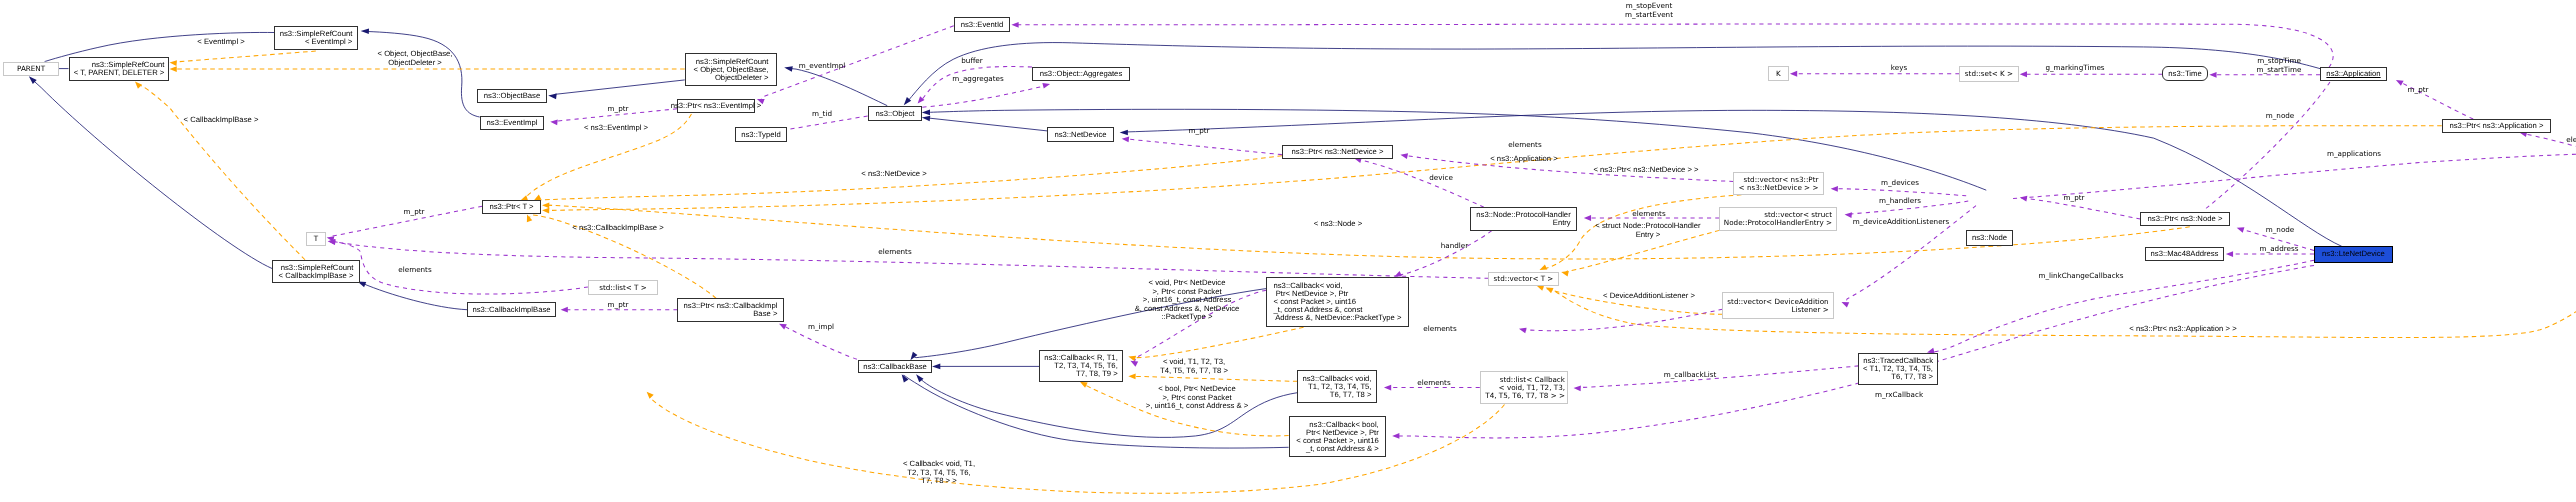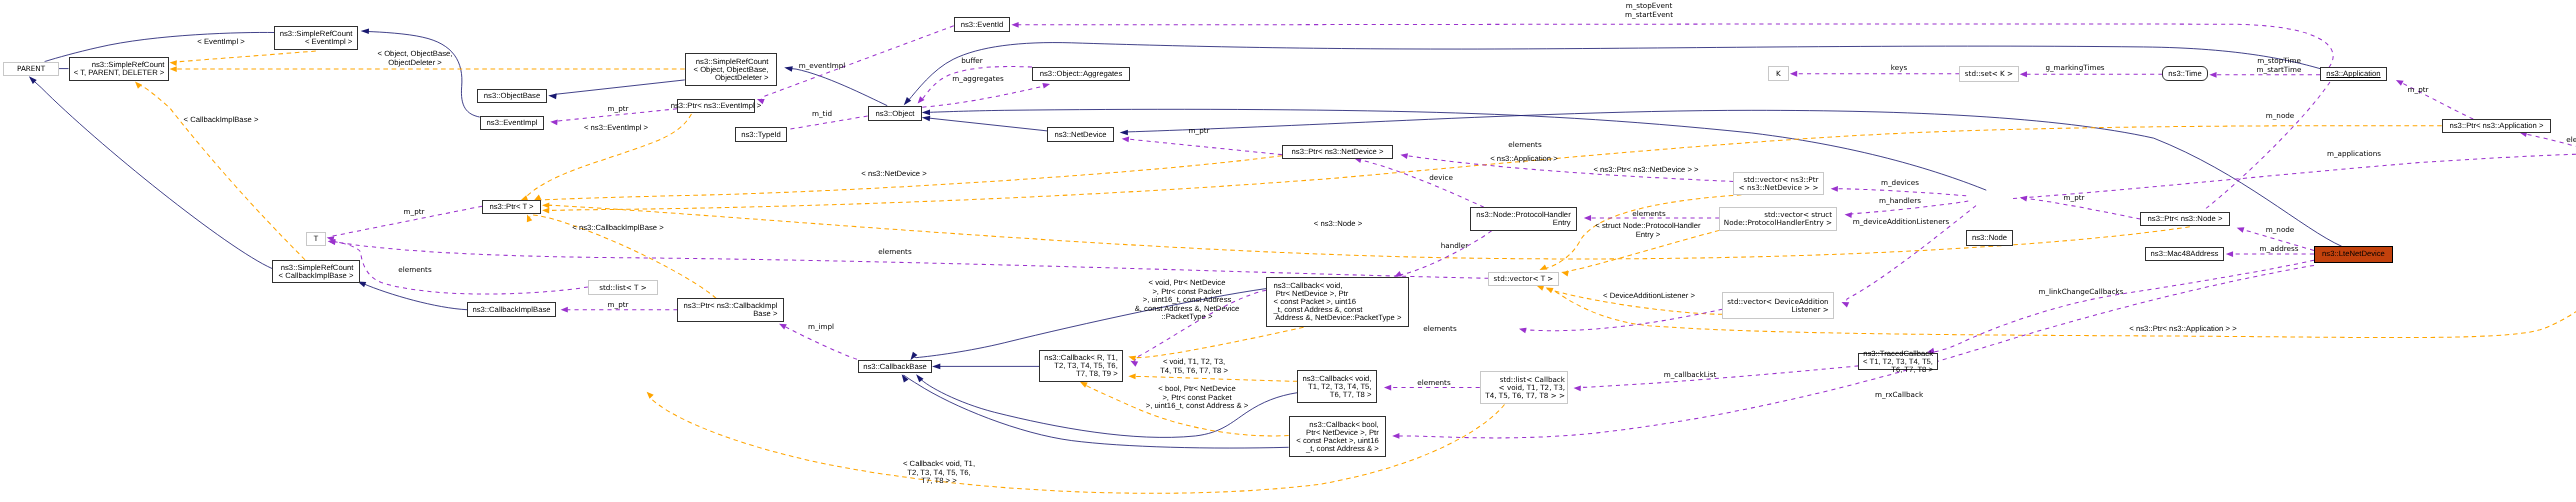--- a/index.html
+++ b/index.html
@@ -9,21 +9,21 @@
         font-family:"Liberation Sans",sans-serif;}
   #wires{position:absolute;left:0;top:0;width:2704px;height:503px;}
   .nodebox{position:absolute;box-sizing:border-box;background:#ffffff;z-index:5;
            display:flex;align-items:center;justify-content:center;}
   .nodebox .bt{font-family:"Liberation Sans",sans-serif;font-size:7.7px;line-height:8px;
                color:#000000;white-space:pre;text-align:right;display:block;}
   .b-gray + .bt, .nodebox.b-gray .bt{font-family:"DejaVu Sans",sans-serif;font-size:7.2px;line-height:8px;}
   .nodebox.al .bt{text-align:left;}
   .b-black{border:0.8px solid #303030;}
   .b-gray{border:0.6px solid #c8c8c8;}
-  .b-highlight{border:0.8px solid #000000;background:#c2410c;}
+  .b-highlight{border:0.8px solid #000000;background:#1d4ed8;}
   .elabel{position:absolute;font-family:"Liberation Sans",sans-serif;font-size:7.7px;
           line-height:8.5px;color:#000000;white-space:pre;text-align:center;z-index:4;
           transform:translateX(-50%);}
   .elabel.usage{font-family:"DejaVu Sans",sans-serif;font-size:7.2px;line-height:8.6px;}
 </style>
 </head>
 <body>
 
 <div id="page">
 <svg id="wires" xmlns="http://www.w3.org/2000/svg" viewBox="0 0 5248 976">
@@ -402,21 +402,21 @@
 Listener &gt;</span>
       </div>
       <div class="nodebox b-black" style="left: 1966px; top: 190px; width: 47px; height: 15.5px; margin-top: 40px;">
         <span class="bt">ns3::Node</span>
       </div>
       <div class="nodebox b-gray" style="left: 1480px; top: 371px; width: 88px; height: 33px;">
         <span class="bt">std::list&lt; Callback
 &lt; void, T1, T2, T3,
  T4, T5, T6, T7, T8 &gt; &gt;</span>
       </div>
-      <div class="nodebox b-black" style="left: 1858px; top: 353px; width: 80px; height: 17px;">
+      <div class="nodebox b-black" style="left: 1858px; top: 353px; width: 80px; height: 32px;">
         <span class="bt">ns3::TracedCallback
 &lt; T1, T2, T3, T4, T5,
 T6, T7, T8 &gt;</span>
       </div>
       <div class="nodebox b-gray" style="left: 1768px; top: 66px; width: 20.6px; height: 15px;">
         <span class="bt">K</span>
       </div>
       <div class="nodebox b-gray" style="left: 1959px; top: 66px; width: 60px; height: 15.5px;">
         <span class="bt">std::set&lt; K &gt;</span>
       </div>
@@ -491,20 +491,20 @@
       <div class="elabel usage" style="left: 1440px; top: 325px;">elements</div>
       <div class="elabel" style="left: 1649px; top: 292px;">&lt; DeviceAdditionListener &gt;</div>
       <div class="elabel" style="left: 1194px; top: 358px;">&lt; void, T1, T2, T3,
 T4, T5, T6, T7, T8 &gt;</div>
       <div class="elabel" style="left: 1197px; top: 385px;">&lt; bool, Ptr&lt; NetDevice
 &gt;, Ptr&lt; const Packet
 &gt;, uint16_t, const Address &amp; &gt;</div>
       <div class="elabel usage" style="left: 1434px; top: 379px;">elements</div>
       <div class="elabel usage" style="left: 1690px; top: 371px;">m_callbackList</div>
       <div class="elabel usage" style="left: 1899px; top: 391px;">m_rxCallback</div>
-      <div class="elabel usage" style="left: 2074px; top: 288px; padding-left: 14px;">m_linkChangeCallbacks</div>
+      <div class="elabel usage" style="left: 2074px; top: 272px; padding-left: 14px;">m_linkChangeCallbacks</div>
       <div class="elabel" style="left: 939px; top: 460px;">&lt; Callback&lt; void, T1,
 T2, T3, T4, T5, T6,
 T7, T8 &gt; &gt;</div>
       <div class="elabel" style="left: 2183px; top: 325px;">&lt; ns3::Ptr&lt; ns3::Application &gt; &gt;</div>
     </div>
 </div>
 
 
 </body></html>

